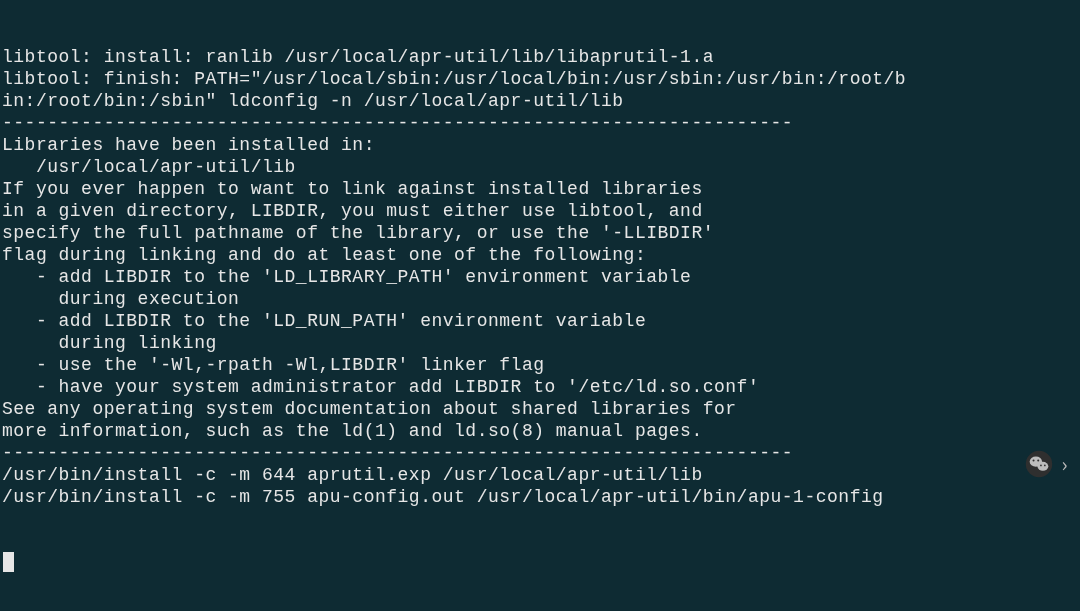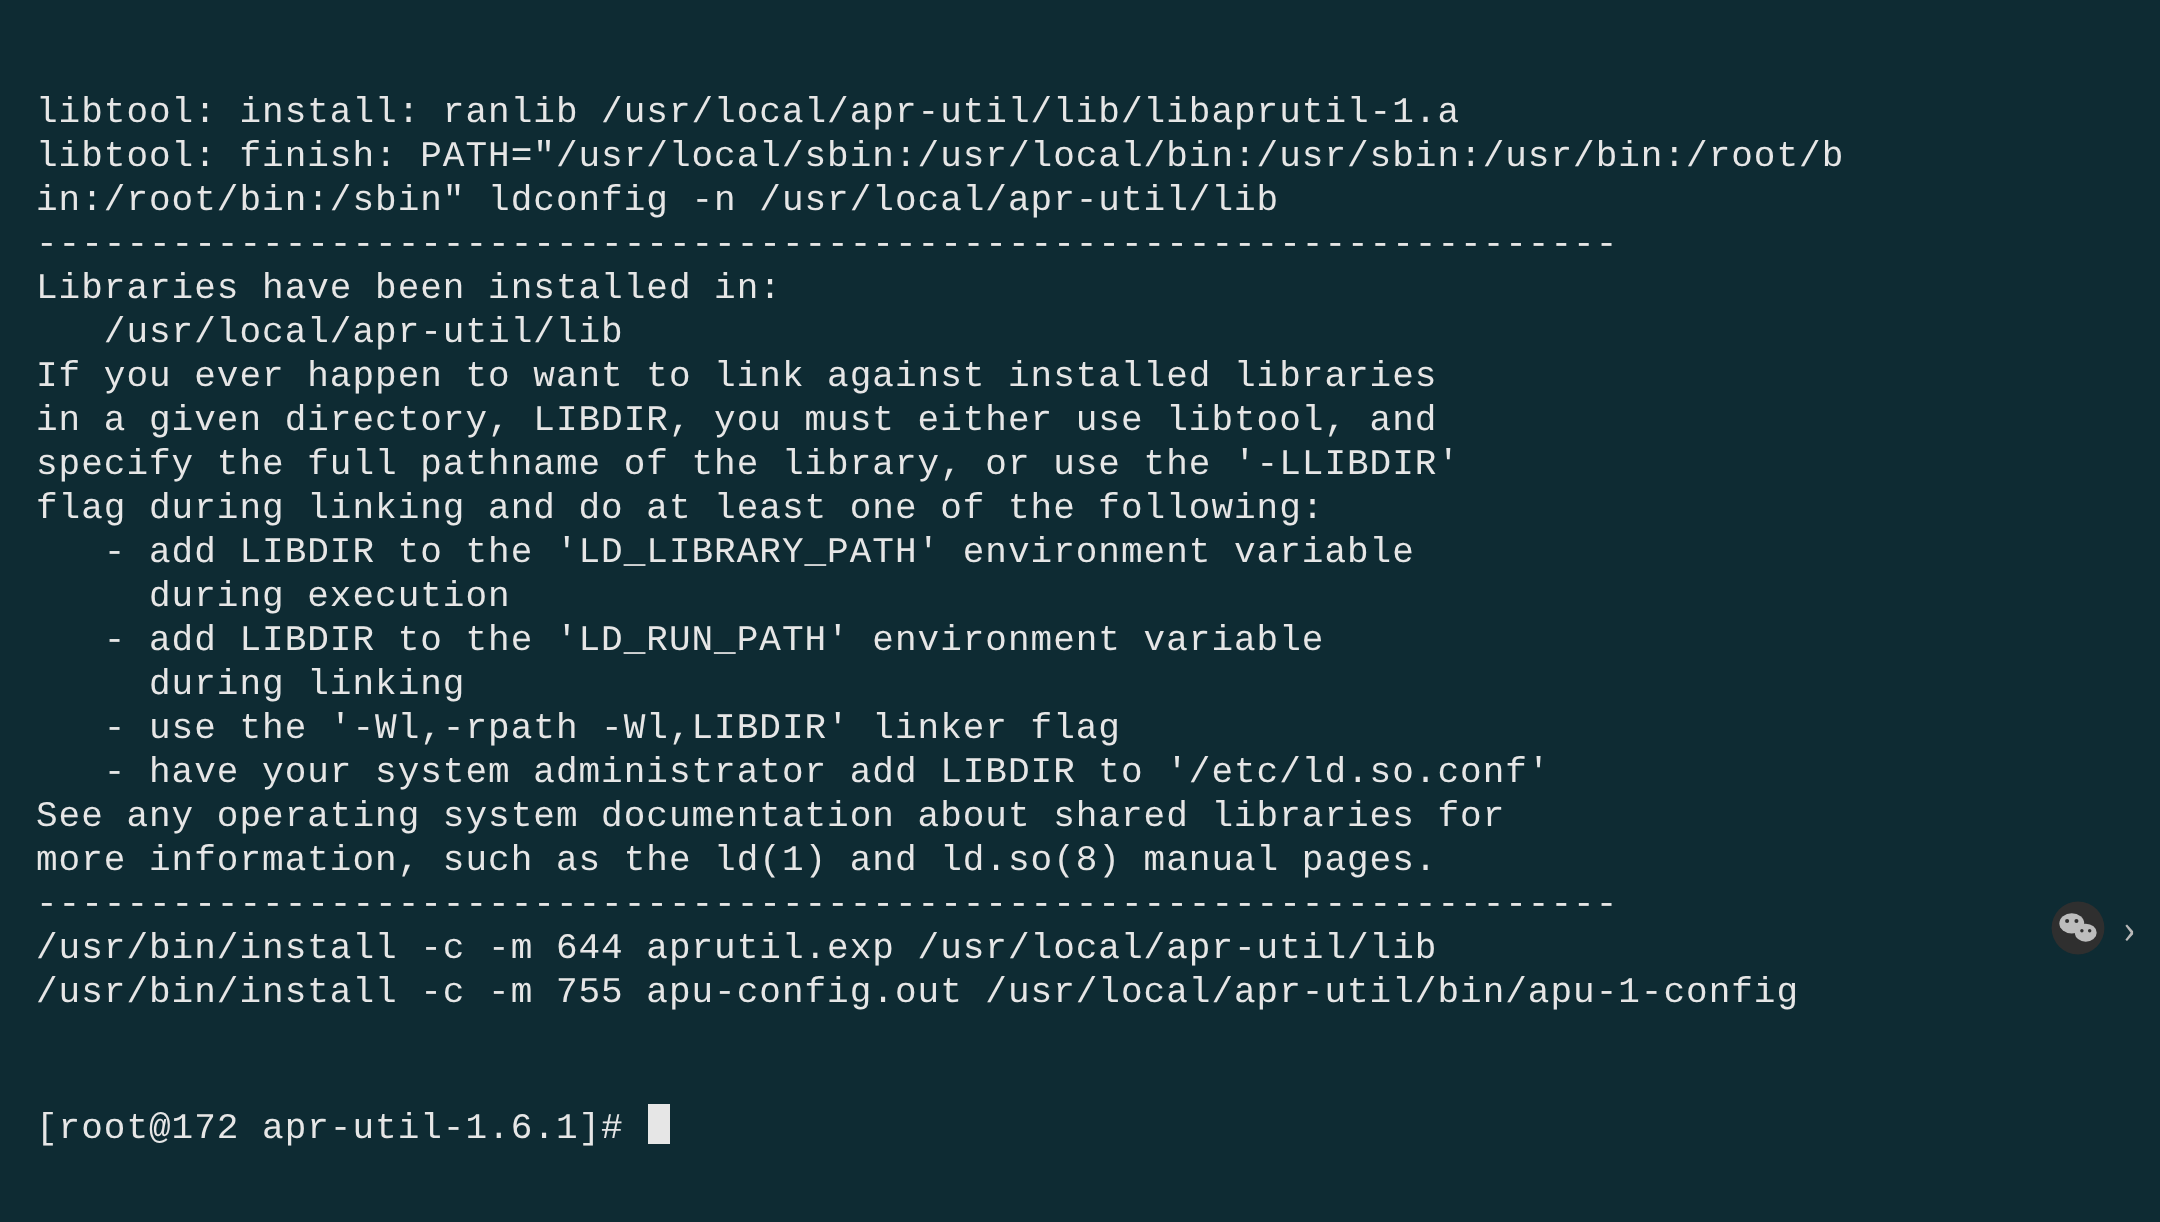--- a/index.html
+++ b/index.html
@@ -14,21 +14,21 @@
     box-sizing: border-box;
     width: 1080px;
     height: 506px;
     background: #0e2b33;
     color: #e6e6e6;
     font-family: "Courier New", Courier, monospace;
     font-size: 18px;
     line-height: 22px;
     letter-spacing: 0.5px;
     white-space: pre;
-    padding: 2px 0 0 18px;
+    padding: 2px 0 0 2px;
     position: relative;
   }
   .line { white-space: pre; }
   .cursor {
     display: inline-block;
     width: 11px;
     height: 20px;
     background: #e6e6e6;
     vertical-align: -3px;
     margin-left: 1px;
@@ -47,21 +47,21 @@
     pointer-events: none;
   }
   .wm-icon { width:28px; height:28px; }
   .wm-caret { font-size:20px; margin-right:-2px; color:#b9b9b9; }
 </style>
 </head>
 <body>
 
 <div class="terminal">
   <div id="lines"><div class="line">libtool: install: ranlib /usr/local/apr-util/lib/libaprutil-1.a</div><div class="line">libtool: finish: PATH="/usr/local/sbin:/usr/local/bin:/usr/sbin:/usr/bin:/root/b</div><div class="line">in:/root/bin:/sbin" ldconfig -n /usr/local/apr-util/lib</div><div class="line">----------------------------------------------------------------------</div><div class="line">Libraries have been installed in:</div><div class="line">   /usr/local/apr-util/lib</div><div class="line"></div><div class="line">If you ever happen to want to link against installed libraries</div><div class="line">in a given directory, LIBDIR, you must either use libtool, and</div><div class="line">specify the full pathname of the library, or use the '-LLIBDIR'</div><div class="line">flag during linking and do at least one of the following:</div><div class="line">   - add LIBDIR to the 'LD_LIBRARY_PATH' environment variable</div><div class="line">     during execution</div><div class="line">   - add LIBDIR to the 'LD_RUN_PATH' environment variable</div><div class="line">     during linking</div><div class="line">   - use the '-Wl,-rpath -Wl,LIBDIR' linker flag</div><div class="line">   - have your system administrator add LIBDIR to '/etc/ld.so.conf'</div><div class="line"></div><div class="line">See any operating system documentation about shared libraries for</div><div class="line">more information, such as the ld(1) and ld.so(8) manual pages.</div><div class="line">----------------------------------------------------------------------</div><div class="line">/usr/bin/install -c -m 644 aprutil.exp /usr/local/apr-util/lib</div><div class="line">/usr/bin/install -c -m 755 apu-config.out /usr/local/apr-util/bin/apu-1-config</div></div>
-  <div class="line"><span>[root@172 apr-util-1.6.1]# </span><span class="cursor"></span></div>
+  <div class="line"><span class="cursor"></span></div>
 
   <div class="watermark">
     <svg class="wm-icon" viewBox="0 0 36 36">
       <circle cx="18" cy="18" r="17" fill="#2f2f2f"></circle>
       <g fill="#bdbdbd">
         <ellipse cx="14" cy="15" rx="8" ry="6.5"></ellipse>
         <ellipse cx="23" cy="21" rx="7" ry="5.8"></ellipse>
       </g>
       <g fill="#2f2f2f">
         <circle cx="11" cy="13.5" r="1.3"></circle>

